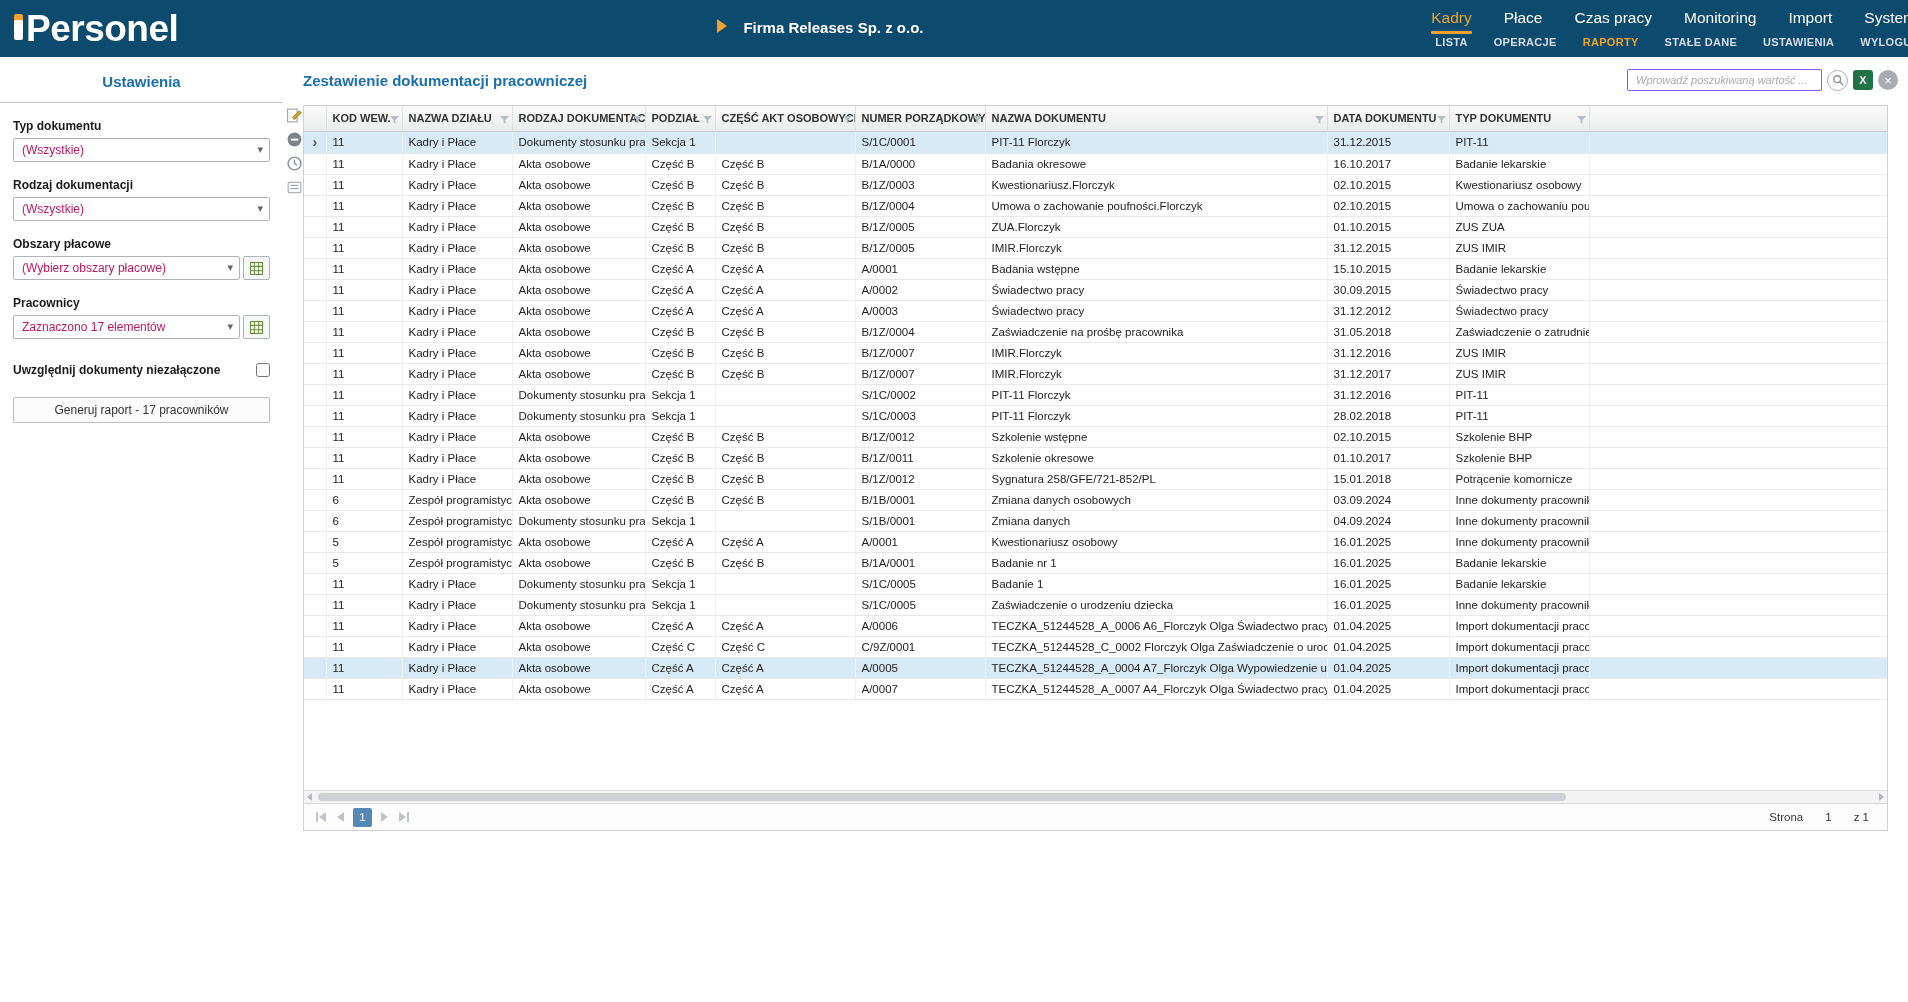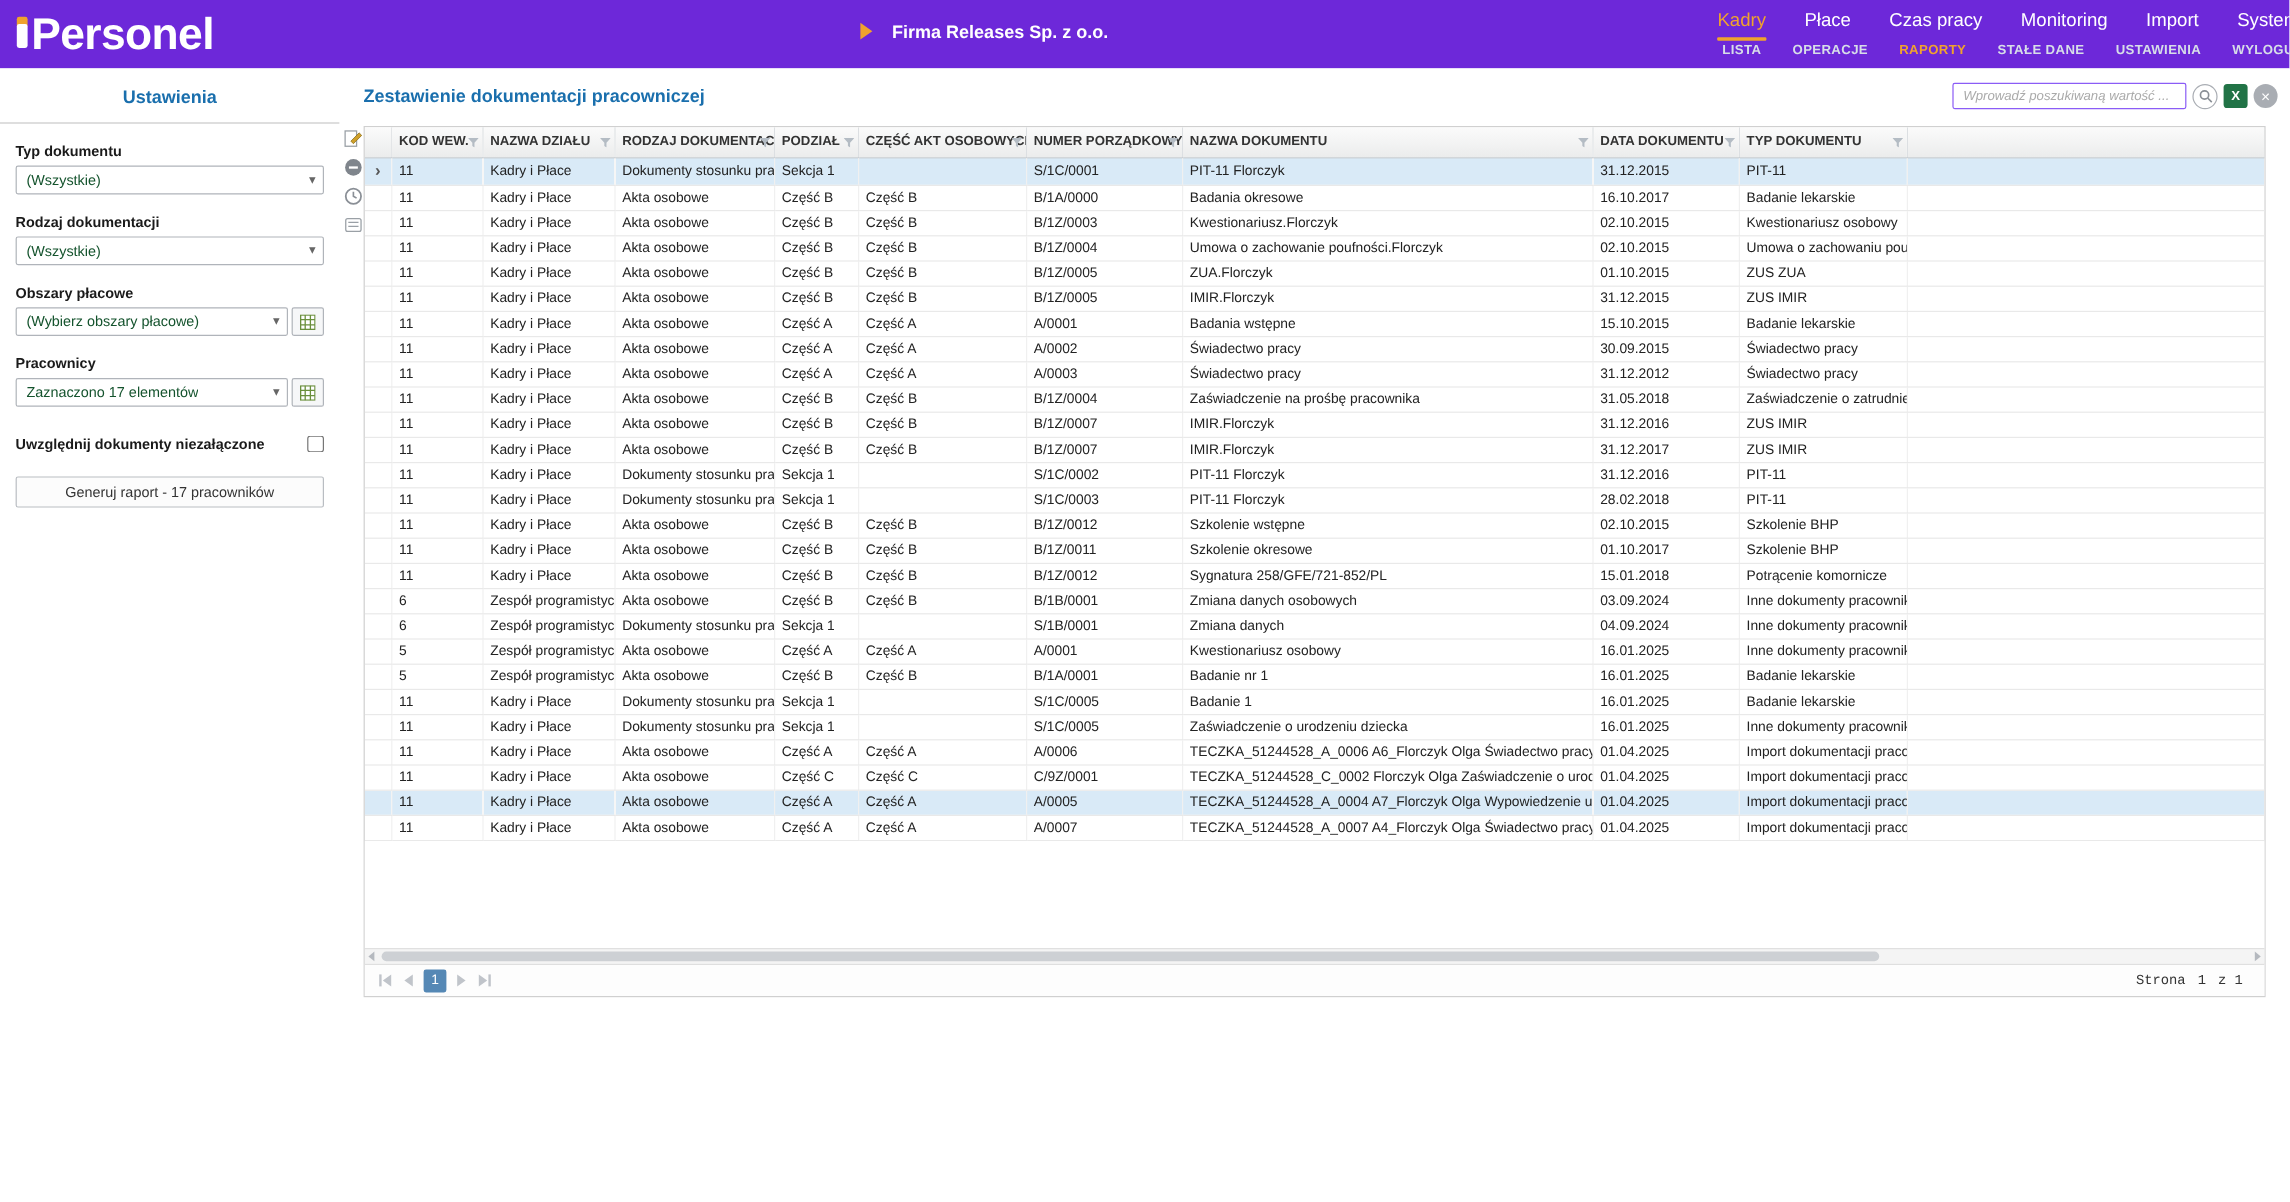--- a/index.html
+++ b/index.html
@@ -2,21 +2,21 @@
 <html><head>
 <meta charset="utf-8">
 <style>
   * { box-sizing: border-box; margin: 0; padding: 0; }
   body {
     width: 1908px; height: 1002px; overflow: hidden; position: relative;
     background: #fff; font-family: "Liberation Sans", sans-serif;
   }
 
   
-  .topbar { position: absolute; top: 0; left: 0; width: 1908px; height: 57px; background: #6d28d9; }
+  .topbar { position: absolute; top: 0; left: 0; width: 1908px; height: 57px; background: #0c4a6e; }
   .logo { position: absolute; left: 14px; top: 8px; display: flex; align-items: flex-end; height: 40px; }
   .logo-i { width: 9px; height: 34px; position: relative; margin-right: 3px; }
   .logo-i .stem { position: absolute; bottom: 8px; left: 0; width: 9px; height: 20px; background: #fff; border-radius: 2px; }
   .logo-i .dot  { position: absolute; top: 0; left: 0; width: 9px; height: 9px; background: #f0a22e; border-radius: 2px; }
   .logo-text { font-size: 37px; font-weight: bold; color: #fff; line-height: 38px; letter-spacing: -0.5px; }
 
   .company { position: absolute; left: 43%; transform: translateX(-50%); top: 19px; display: flex; align-items: flex-start; gap: 16px; }
   .company-arrow { width: 0; height: 0; border-top: 7px solid transparent; border-bottom: 7px solid transparent; border-left: 10px solid #f0a22e; }
   .company-name { color: #fff; font-weight: bold; font-size: 15px; }
 
@@ -29,21 +29,21 @@
   .sub-tab { color: #d7dde8; font-size: 11px; font-weight: bold; letter-spacing: 0.3px; cursor: pointer; white-space: nowrap; }
   .sub-tab.active { color: #f0a22e; }
 
   
   .sidebar { position: absolute; top: 57px; left: 0; width: 283px; height: 945px; background: #fff; }
   .sidebar-title { color: #1a6fad; font-weight: bold; font-size: 15px; text-align: center; padding: 16px 0 12px; border-bottom: 1px solid #c8c8c8; }
   .field { margin: 16px 13px 0; }
   .field-label { font-size: 12px; font-weight: bold; color: #1a1a1a; margin-bottom: 5px; }
   .field-control { display: flex; align-items: center; }
   .select { flex: 1; position: relative; height: 24px; border: 1px solid #b0b4ba; border-radius: 2px; background: #fff; display: flex; align-items: center; padding: 0 20px 0 8px; cursor: pointer; }
-  .select-text { font-size: 12px; color: #14532d; white-space: nowrap; overflow: hidden; }
+  .select-text { font-size: 12px; color: #be185d; white-space: nowrap; overflow: hidden; }
   .caret { position: absolute; right: 6px; top: 4px; font-size: 11px; color: #666; }
   .picker-btn { width: 27px; height: 24px; margin-left: 3px; border: 1px solid #b0b4ba; border-radius: 2px; background: #f6f7f8; display: flex; align-items: center; justify-content: center; cursor: pointer; }
   .checkbox-row { margin: 24px 13px 0; display: flex; align-items: center; justify-content: space-between; }
   .checkbox-row label { font-size: 12px; font-weight: bold; color: #1a1a1a; }
   .checkbox-row input { width: 14px; height: 14px; }
   .generate-btn { display: block; width: calc(100% - 26px); margin: 20px 13px 0; height: 26px; border: 1px solid #b9bdc2; border-radius: 2px; background: #fcfcfc; font-family: "Liberation Sans", sans-serif; font-size: 12px; color: #333; cursor: pointer; }
 
   
   .main { position: absolute; top: 57px; left: 283px; width: 1625px; height: 850px; background: #fff; }
   .main-title { position: absolute; top: 15px; left: 20px; font-size: 15px; font-weight: bold; color: #1a6fad; }
@@ -80,21 +80,21 @@
   .hthumb { position: absolute; top: 2px; left: 14px; width: 1248px; height: 8px; background: #cdd0d4; border-radius: 4px; cursor: pointer; }
 
   .pager { height: 27px; border-top: 1px solid #d8d8d8; background: #fdfdfd; display: flex; align-items: center; justify-content: space-between; padding: 0 10px; }
   .pager-left { display: flex; align-items: center; gap: 7px; }
   .pg-btn { display: flex; align-items: center; gap: 1px; cursor: pointer; padding: 2px; }
   .tri-l { width: 0; height: 0; border-top: 5px solid transparent; border-bottom: 5px solid transparent; border-right: 7px solid #c0c4ca; }
   .tri-r { width: 0; height: 0; border-top: 5px solid transparent; border-bottom: 5px solid transparent; border-left: 7px solid #c0c4ca; }
   .pg-bar { width: 2px; height: 10px; background: #c0c4ca; }
   .pg-current { width: 19px; height: 19px; background: #5588b5; color: #fff; font-size: 11.5px; display: flex; align-items: center; justify-content: center; border-radius: 2px; cursor: pointer; }
   .pager-right { font-size: 11.5px; color: #333; padding-right: 8px; }
-  .pager-right span { margin-left: 10px; font-family: Liberation Mono, monospace; }
+  .pager-right span { margin-left: 22px; }
 </style>
 </head>
 <body>
 
 <div class="topbar">
   <div class="logo">
     <span class="logo-i">
         <span class="dot"></span>
         <span class="stem"></span>
       </span>

